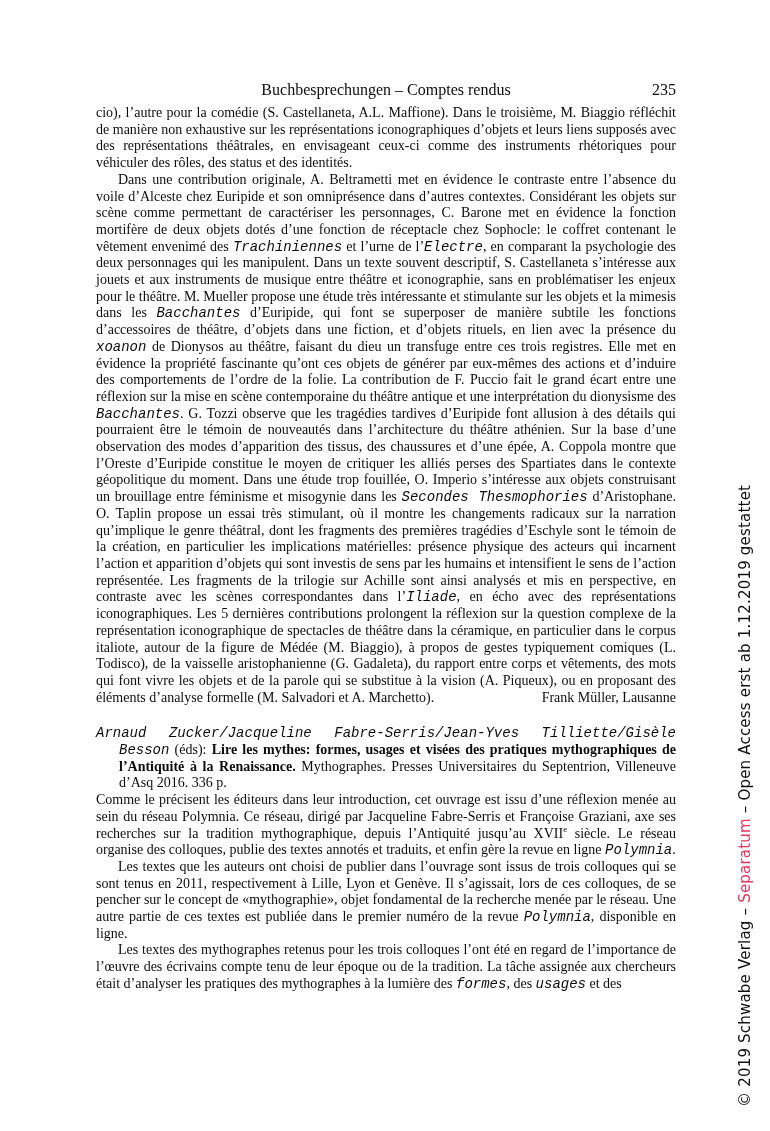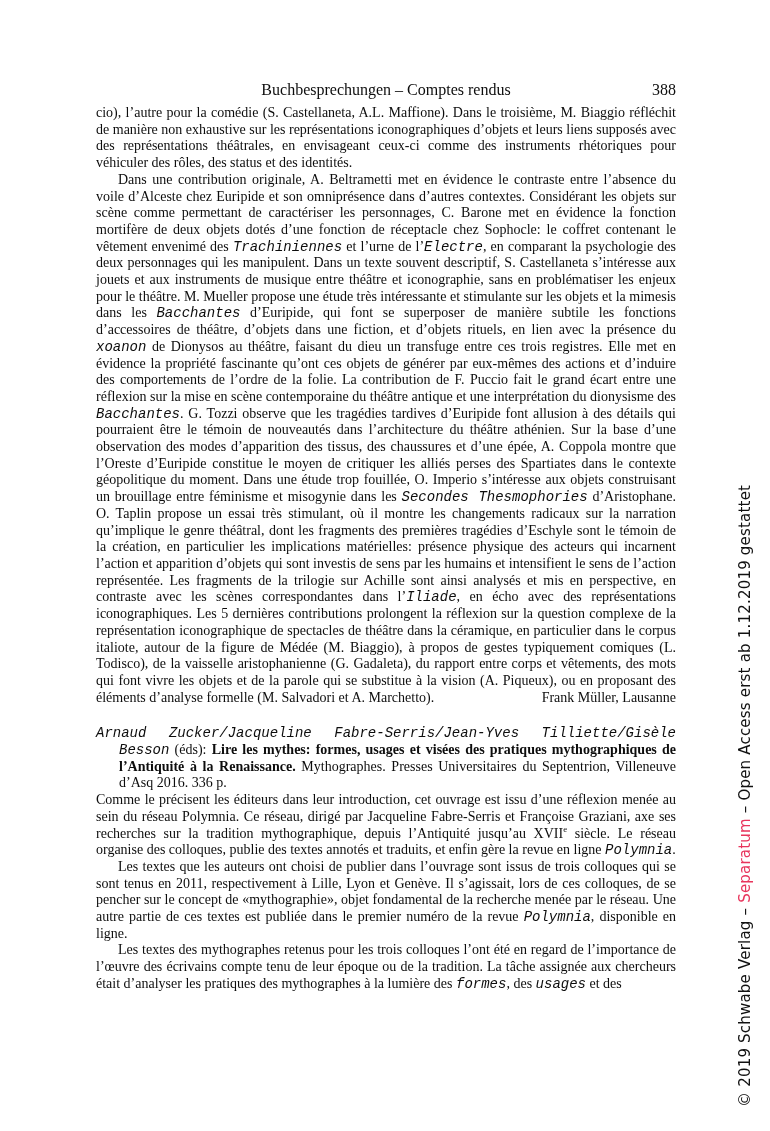--- a/index.html
+++ b/index.html
@@ -57,21 +57,21 @@
     color: #111111;
   }
 </style>
 </head>
 <body>
 
 <div class="page">
 
   <div class="header">
     <div class="header-title">Buchbesprechungen – Comptes rendus</div>
-    <div class="page-num">388</div>
+    <div class="page-num">235</div>
   </div>
 
   <div class="content">
 
     <section>
       <p class="para"><span><span>cio), l’autre pour la comédie (S. Castellaneta, A.L. Maffione). Dans le troisième, M. Biaggio réfléchit de manière non exhaustive sur les représentations iconographiques d’objets et leurs liens supposés avec des représentations théâtrales, en envisageant ceux-ci comme des instruments rhétoriques pour véhiculer des rôles, des status et des identités.</span></span></p>
       <p class="para indent"><span><span>Dans une contribution originale, A. Beltrametti met en évidence le contraste entre l’absence du voile d’Alceste chez Euripide et son omniprésence dans d’autres contextes. Considérant les objets sur scène comme permettant de caractériser les personnages, C. Barone met en évidence la fonction mortifère de deux objets dotés d’une fonction de réceptacle chez Sophocle: le coffret contenant le vêtement envenimé des </span><span class="seg-i">Trachiniennes</span><span> et l’urne de l’</span><span class="seg-i">Electre</span><span>, en comparant la psychologie des deux personnages qui les manipulent. Dans un texte souvent descriptif, S. Castellaneta s’intéresse aux jouets et aux instruments de musique entre théâtre et iconographie, sans en problématiser les enjeux pour le théâtre. M. Mueller propose une étude très intéressante et stimulante sur les objets et la mimesis dans les </span><span class="seg-i">Bacchantes</span><span> d’Euripide, qui font se superposer de manière subtile les fonctions d’accessoires de théâtre, d’objets dans une fiction, et d’objets rituels, en lien avec la présence du </span><span class="seg-i">xoanon</span><span> de Dionysos au théâtre, faisant du dieu un transfuge entre ces trois registres. Elle met en évidence la propriété fascinante qu’ont ces objets de générer par eux-mêmes des actions et d’induire des comportements de l’ordre de la folie. La contribution de F. Puccio fait le grand écart entre une réflexion sur la mise en scène contemporaine du théâtre antique et une interprétation du dionysisme des </span><span class="seg-i">Bacchantes</span><span>. G. Tozzi observe que les tragédies tardives d’Euripide font allusion à des détails qui pourraient être le témoin de nouveautés dans l’architecture du théâtre athénien. Sur la base d’une observation des modes d’apparition des tissus, des chaussures et d’une épée, A. Coppola montre que l’Oreste d’Euripide constitue le moyen de critiquer les alliés perses des Spartiates dans le contexte géopolitique du moment. Dans une étude trop fouillée, O. Imperio s’intéresse aux objets construisant un brouillage entre féminisme et misogynie dans les </span><span class="seg-i">Secondes Thesmophories</span><span> d’Aristophane. O. Taplin propose un essai très stimulant, où il montre les changements radicaux sur la narration qu’implique le genre théâtral, dont les fragments des premières tragédies d’Eschyle sont le témoin de la création, en particulier les implications matérielles: présence physique des acteurs qui incarnent l’action et apparition d’objets qui sont investis de sens par les humains et intensifient le sens de l’action représentée. Les fragments de la trilogie sur Achille sont ainsi analysés et mis en perspective, en contraste avec les scènes correspondantes dans l’</span><span class="seg-i">Iliade</span><span>, en écho avec des représentations iconographiques. Les 5 dernières contributions prolongent la réflexion sur la question complexe de la représentation iconographique de spectacles de théâtre dans la céramique, en particulier dans le corpus italiote, autour de la figure de Médée (M. Biaggio), à propos de gestes typiquement comiques (L. Todisco), de la vaisselle aristophanienne (G. Gadaleta), du rapport entre corps et vêtements, des mots qui font vivre les objets et de la parole qui se substitue à la vision (A. Piqueux), ou en proposant des éléments d’analyse formelle (M. Salvadori et A. Marchetto).</span></span><span class="signature">Frank Müller, Lausanne</span></p>
     </section>
 
     <section class="review-new">

